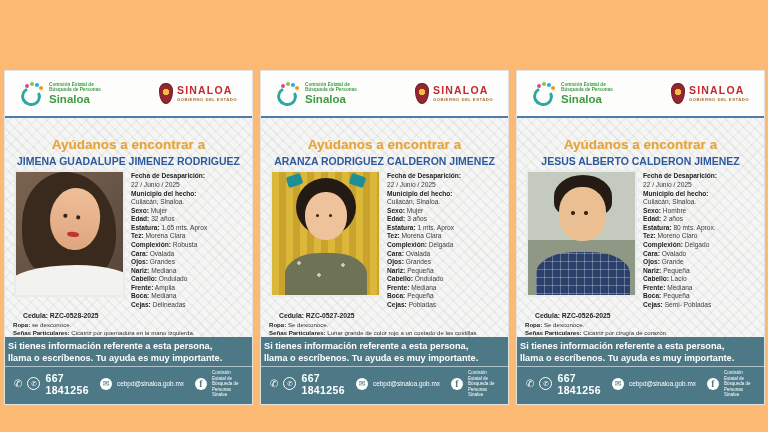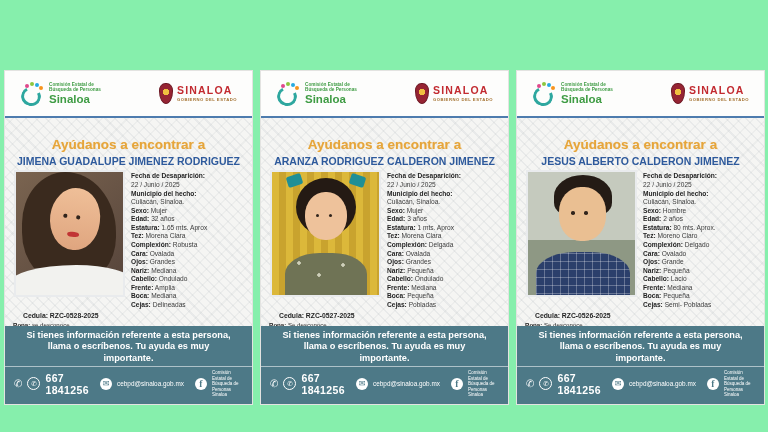--- a/index.html
+++ b/index.html
@@ -1,21 +1,21 @@
 <!DOCTYPE html>
 <html><head>
 <meta charset="utf-8">
 <style>
   html,body { margin:0; padding:0; }
   body {
     width:768px; height:432px; background:#ffffff;
     font-family:"Liberation Sans", sans-serif;
     -webkit-font-smoothing:antialiased;
   }
-  .canvas { position:relative; width:768px; height:432px; background:#86efac; overflow:hidden; }
+  .canvas { position:relative; width:768px; height:432px; background:#fdba74; overflow:hidden; }
   .posters-row { position:absolute; left:5px; top:71px; display:flex; gap:9px; }
 
   .poster {
     width:247px; height:333px; background:#fff;
     box-shadow:0 0 0 1px #e3e3e1;
     display:flex; flex-direction:column; overflow:hidden;
   }
 
   
   .logos { height:45px; background:#fdfdfc; display:flex; align-items:center; justify-content:space-between; padding:0 15px; flex:none; }
@@ -84,21 +84,21 @@
   .dvalue-block { font-size:6.6px; line-height:1.3; color:#3c3c3c; }
 
   .cedula { margin:3px 0 1px 12px; font-size:6.8px; font-weight:bold; color:#1f1f1f; }
   .cedula .cv { font-weight:bold; }
 
   .info { margin-top:1px; padding:0 2px; }
   .iline { font-size:6.1px; line-height:1.32; color:#333; }
   .ilabel { font-weight:bold; color:#1c1c1c; }
 
   
-  .cta { flex:none; background:#4d7987; color:#fff; font-weight:bold; font-size:9.2px; line-height:1.22; text-align:center; padding:4px 17px 2px; }
+  .cta { flex:none; background:#4d7987; color:#fff; font-weight:bold; font-size:9.2px; line-height:1.22; padding:4px 3px 2px; }
   .contact { flex:none; background:#4d7987; display:flex; align-items:center; gap:5px; padding:3px 9px 6px; border-top:1px solid rgba(255,255,255,0.55); }
   .ic-phone { color:#fff; font-size:10px; line-height:1; }
   .ic-wa { width:11px; height:11px; border:1px solid #fff; border-radius:50%; display:flex; align-items:center; justify-content:center; font-size:6.5px; color:#fff; flex:none; }
   .phone-num { color:#fff; font-weight:bold; font-size:10.5px; letter-spacing:0.4px; margin-right:6px; }
   .ic-mail { width:12px; height:12px; background:#fff; border-radius:50%; color:#4d7987; display:flex; align-items:center; justify-content:center; font-size:8px; flex:none; }
   .email { color:#fff; font-size:6.4px; margin-right:6px; }
   .ic-fb { width:12px; height:12px; background:#fff; border-radius:50%; color:#4d7987; font-weight:bold; font-size:9.5px; display:flex; align-items:center; justify-content:center; font-family:"Liberation Serif", serif; flex:none; }
   .fb-text { color:#fff; font-size:4.5px; line-height:1.25; }
 </style>
 </head>

